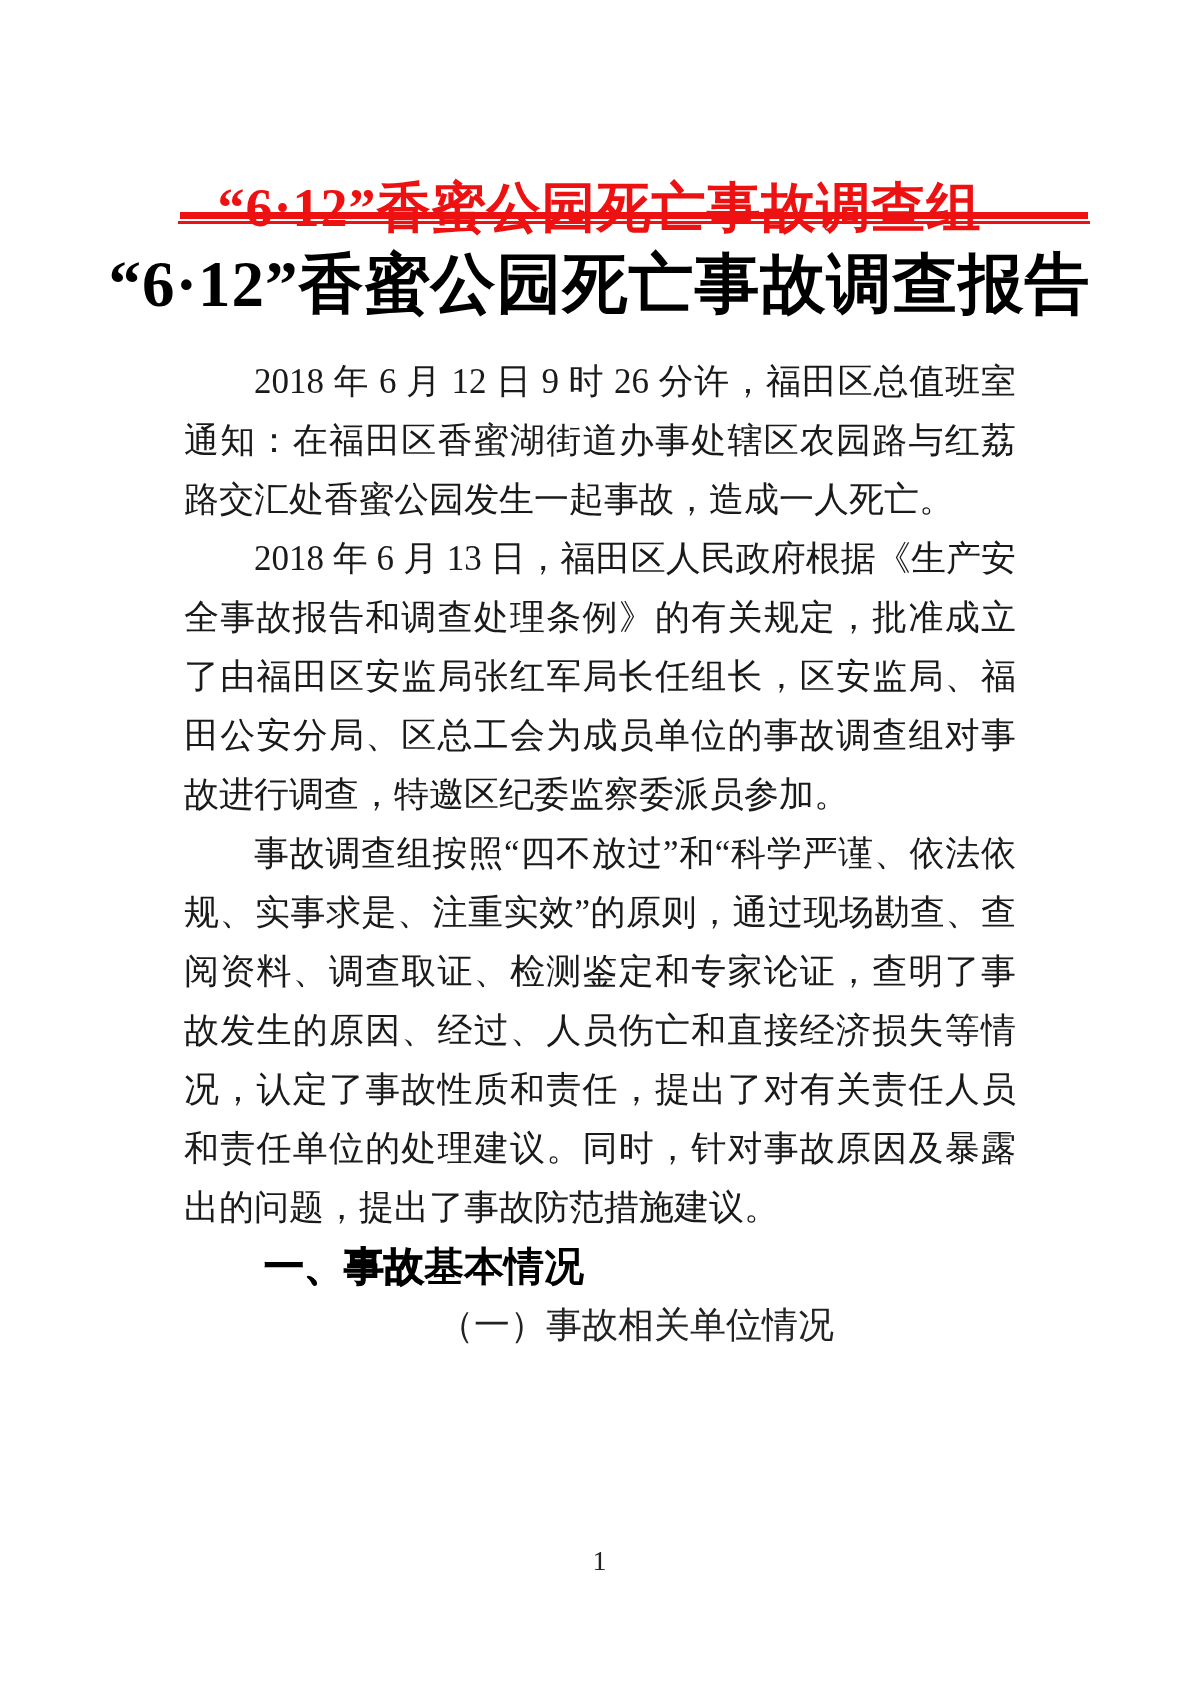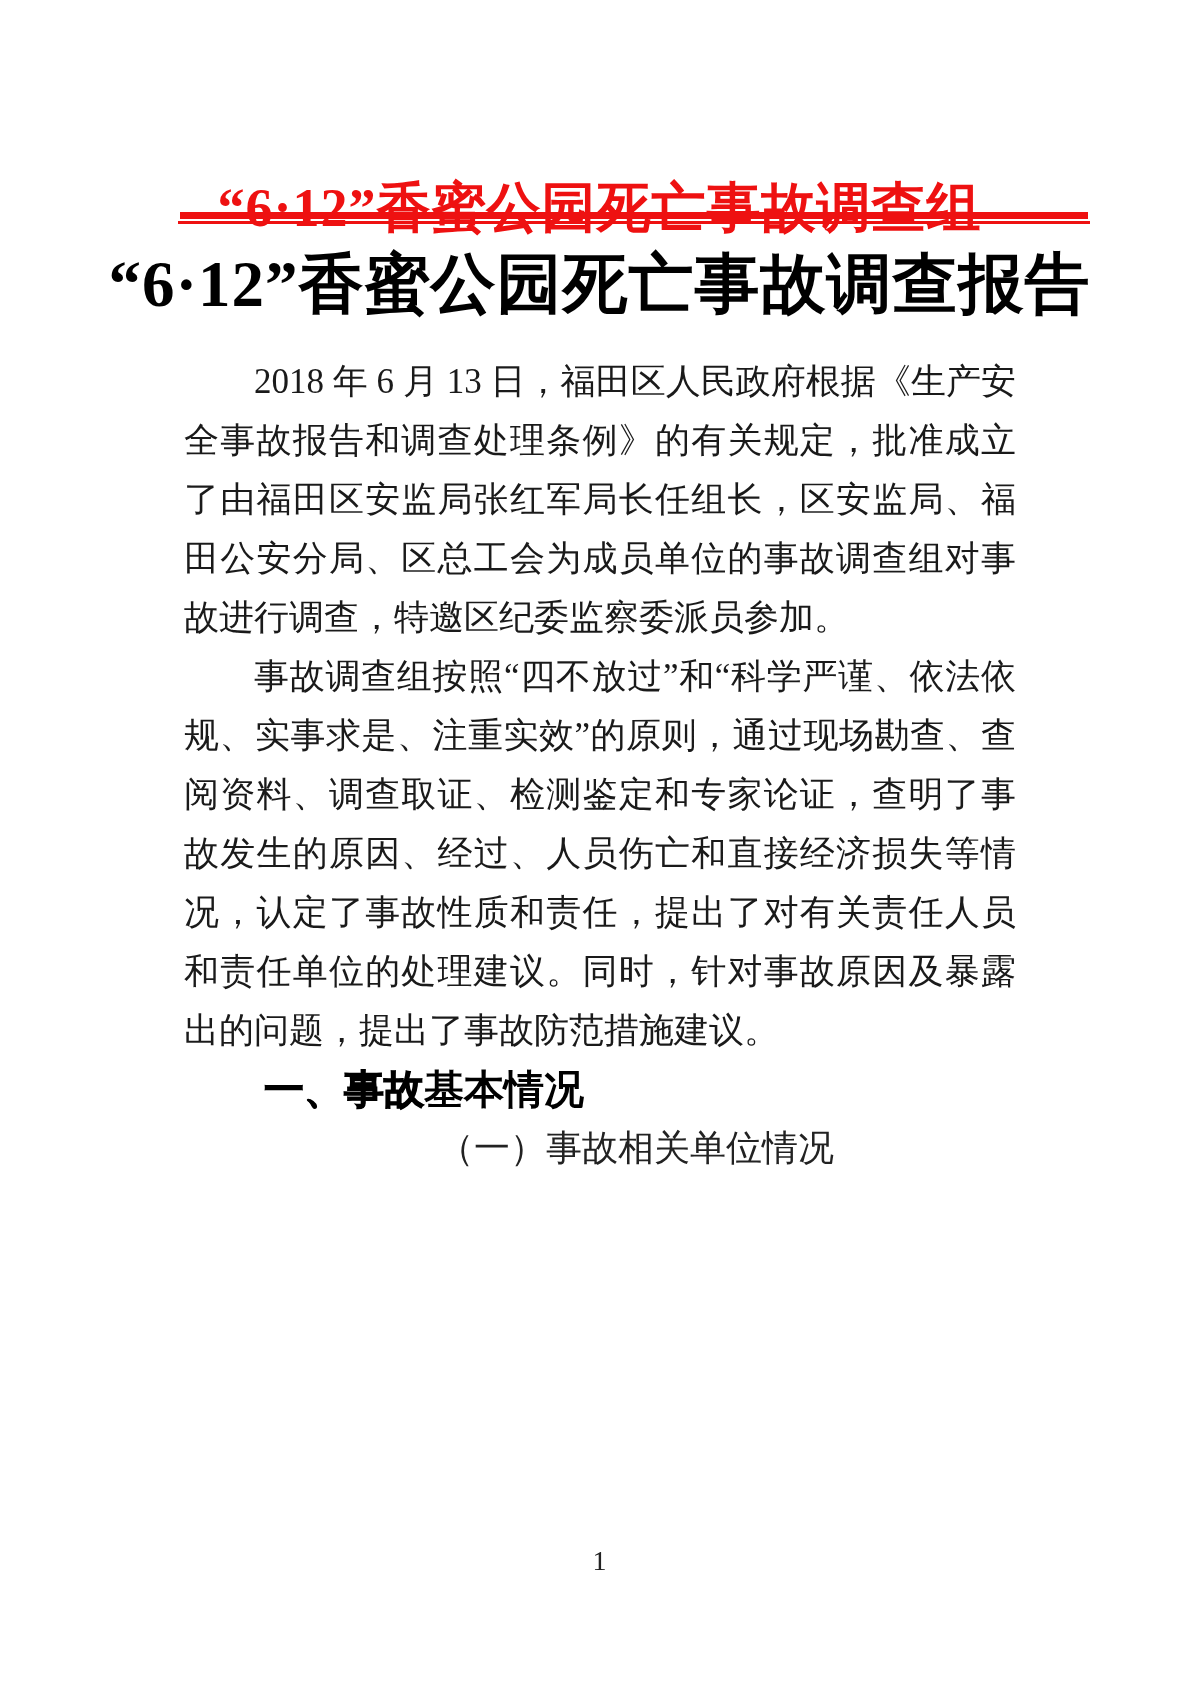--- a/index.html
+++ b/index.html
@@ -100,20 +100,21 @@
 
   <div class="doc-header">“6·12”香蜜公园死亡事故调查组</div>
 
   <div class="rule thick"></div>
   <div class="rule thin"></div>
 
   <div class="doc-title">“6·12”香蜜公园死亡事故调查报告</div>
 
   <div class="body-text">
 
+    <p class="para">2018 年 6 月 12 日 9 时 26 分许，福田区总值班室通知：在福田区香蜜湖街道办事处辖区农园路与红荔路交汇处香蜜公园发生一起事故，造成一人死亡。</p>
 
     <p class="para">2018 年 6 月 13 日，福田区人民政府根据《生产安全事故报告和调查处理条例》的有关规定，批准成立了由福田区安监局张红军局长任组长，区安监局、福田公安分局、区总工会为成员单位的事故调查组对事故进行调查，特邀区纪委监察委派员参加。</p>
 
     <p class="para">事故调查组按照“四不放过”和“科学严谨、依法依规、实事求是、注重实效”的原则，通过现场勘查、查阅资料、调查取证、检测鉴定和专家论证，查明了事故发生的原因、经过、人员伤亡和直接经济损失等情况，认定了事故性质和责任，提出了对有关责任人员和责任单位的处理建议。同时，针对事故原因及暴露出的问题，提出了事故防范措施建议。</p>
 
     <h2 class="section-heading"><span class="num-part">一、事故</span><span class="rest-part">基本情况</span></h2>
 
     <h3 class="subsection-heading">（一）事故相关单位情况</h3>
 
 

